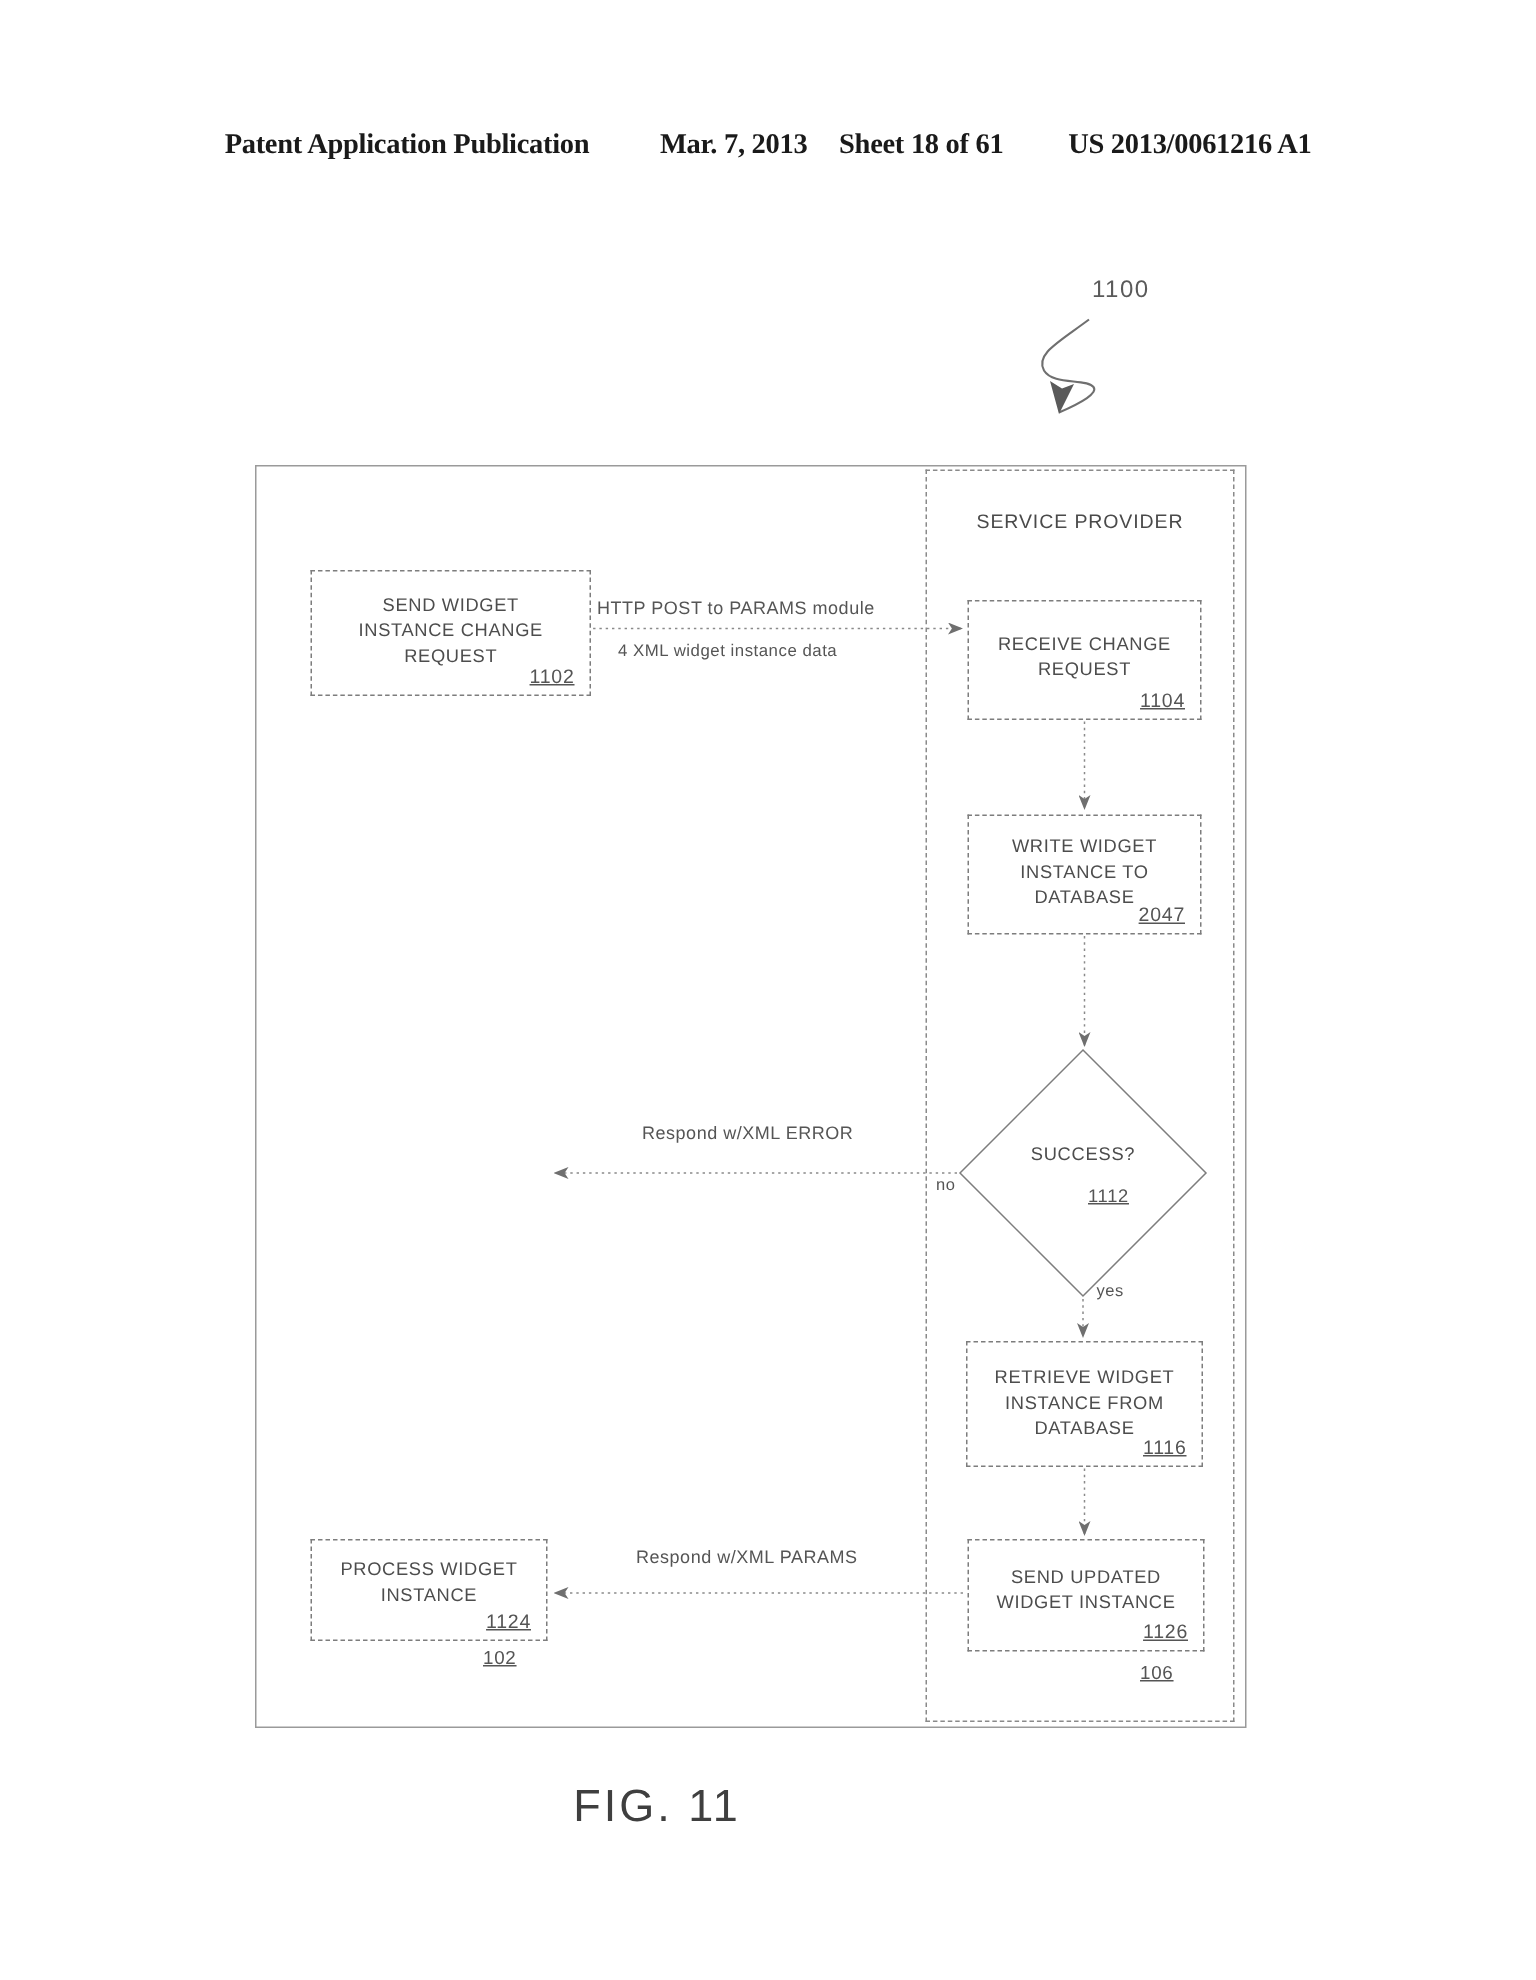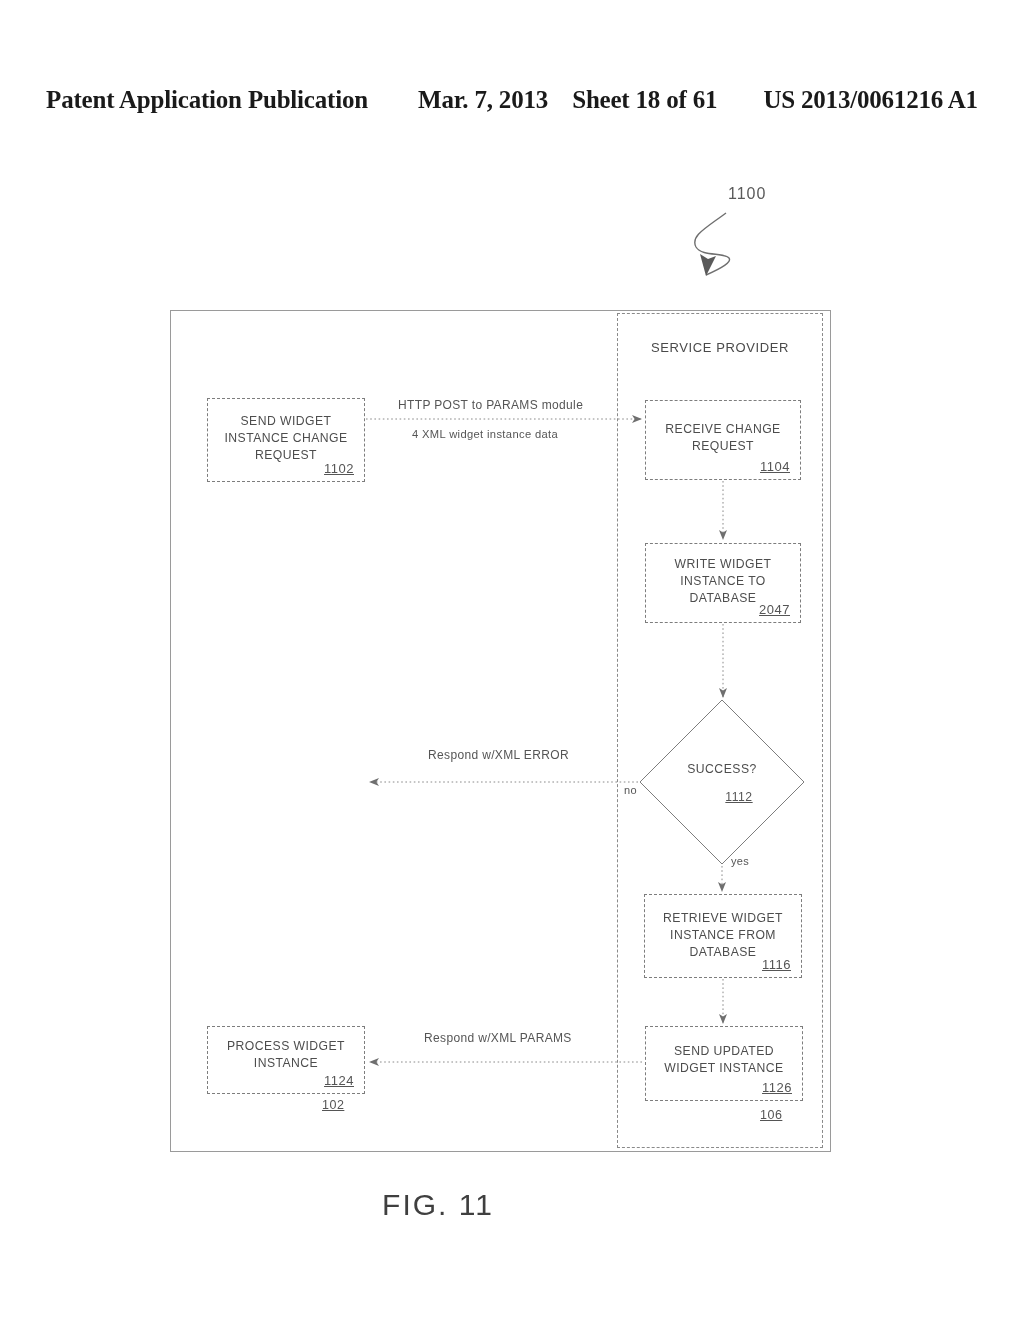--- a/index.html
+++ b/index.html
@@ -18,21 +18,21 @@
 
   
   #page-header {
     position: absolute;
     top: 86px;
     left: 0;
     width: 1024px;
     text-align: center;
     font-family: "Liberation Serif", serif;
     font-weight: bold;
-    font-size: 25px;
+    font-size: 19px;
     color: #1a1a1a;
     white-space: nowrap;
     letter-spacing: -0.2px;
   }
   #page-header span { display: inline-block; vertical-align: baseline; }
   .hdr-gap-1 { width: 38px; }
   .hdr-gap-2 { width: 12px; }
   .hdr-gap-3 { width: 34px; }
 
   
@@ -110,21 +110,21 @@
   .node-ref {
     position: absolute;
     right: 10px;
     bottom: 5px;
     font-size: 13px;
     letter-spacing: 0.5px;
     color: #555;
     text-decoration: underline;
   }
 
-  #node-1102 { left: 207px; top: 398px; width: 158px; height: 84px; }
+  #node-1102 { left: 207px; top: 380px; width: 187px; height: 84px; }
   #node-1102 .node-label { top: 14px; }
 
   #node-1104 { left: 645px; top: 400px; width: 156px; height: 80px; }
   #node-1104 .node-label { top: 20px; }
 
   #node-1108 { left: 645px; top: 543px; width: 156px; height: 80px; }
   #node-1108 .node-label { top: 12px; }
 
   #node-1116 { left: 644px; top: 894px; width: 158px; height: 84px; }
   #node-1116 .node-label { top: 15px; }

